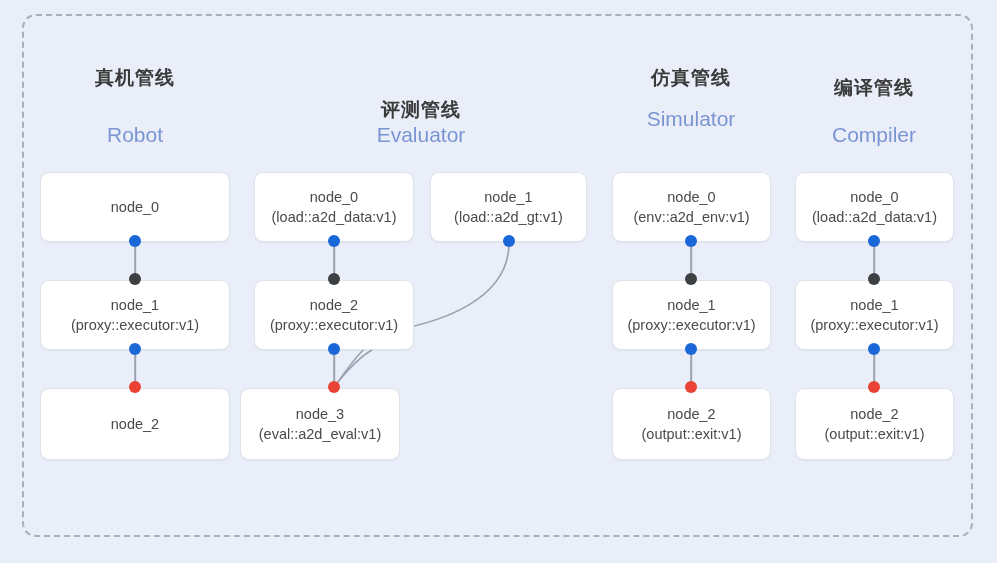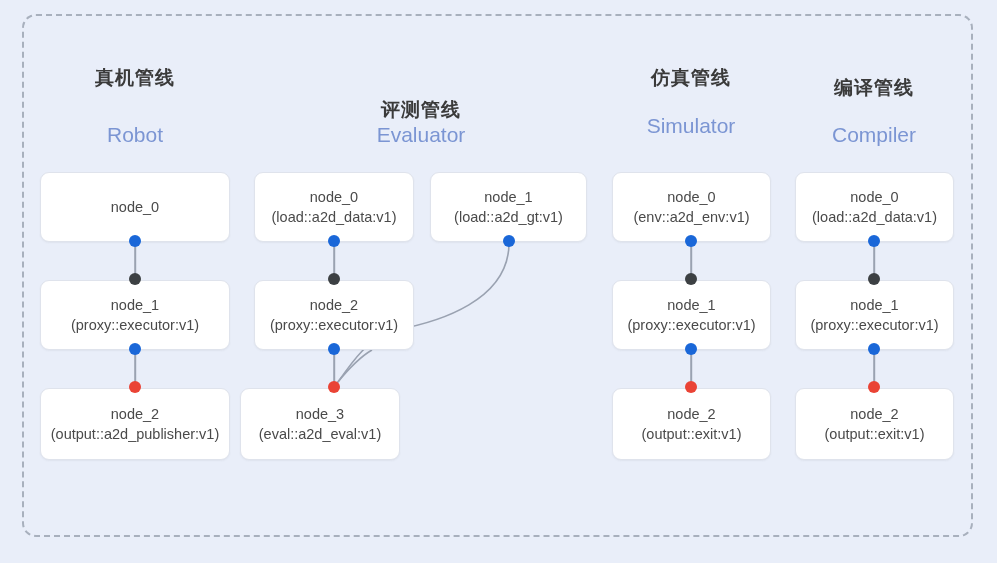--- a/index.html
+++ b/index.html
@@ -121,21 +121,20 @@
       <div class="edge-line" style="left: 135px; top: 349px; height: 38px; background: rgb(154, 162, 177);"></div>
       <div class="node-box" style="left: 40px; top: 172px; width: 190px; height: 70px;">
         <div class="node-id">node_0</div>
       </div>
       <div class="node-box" style="left: 40px; top: 280px; width: 190px; height: 70px;">
         <div class="node-id">node_1</div>
         <div class="node-type">(proxy::executor:v1)</div>
       </div>
       <div class="node-box" style="left: 40px; top: 388px; width: 190px; height: 72px;">
         <div class="node-id">node_2</div>
-        <div class="node-type">(output::a2d_publisher:v1)</div>
       </div>
       <div class="port blue" style="left: 135px; top: 241px; background: rgb(26, 103, 216);"></div>
       <div class="port dark" style="left: 135px; top: 279px; background: rgb(60, 64, 67);"></div>
       <div class="port blue" style="left: 135px; top: 349px; background: rgb(26, 103, 216);"></div>
       <div class="port red" style="left: 135px; top: 387px; background: rgb(234, 67, 53);"></div>
       <div class="col-title" style="left: 421px; top: 65px; margin-top: 32px;">评测管线</div>
       <div class="col-subtitle" style="left: 421px; top: 123px;">Evaluator</div>
       <div class="edge-line" style="left: 334px; top: 241px; height: 38px; background: rgb(154, 162, 177);"></div>
       <div class="edge-line" style="left: 334px; top: 349px; height: 38px; background: rgb(154, 162, 177);"></div>
       <div class="node-box" style="left: 254px; top: 172px; width: 160px; height: 70px;">
@@ -153,21 +152,21 @@
       <div class="node-box" style="left: 240px; top: 388px; width: 160px; height: 72px;">
         <div class="node-id">node_3</div>
         <div class="node-type">(eval::a2d_eval:v1)</div>
       </div>
       <div class="port blue" style="left: 334px; top: 241px; background: rgb(26, 103, 216);"></div>
       <div class="port dark" style="left: 334px; top: 279px; background: rgb(60, 64, 67);"></div>
       <div class="port blue" style="left: 334px; top: 349px; background: rgb(26, 103, 216);"></div>
       <div class="port red" style="left: 334px; top: 387px; background: rgb(234, 67, 53);"></div>
       <div class="port blue" style="left: 509px; top: 241px; background: rgb(26, 103, 216);"></div>
       <div class="col-title" style="left: 691px; top: 65px;">仿真管线</div>
-      <div class="col-subtitle" style="left: 691px; top: 114px;">Simulator</div>
+      <div class="col-subtitle" style="left: 691px; top: 107px;">Simulator</div>
       <div class="edge-line" style="left: 691px; top: 241px; height: 38px; background: rgb(154, 162, 177);"></div>
       <div class="edge-line" style="left: 691px; top: 349px; height: 38px; background: rgb(154, 162, 177);"></div>
       <div class="node-box" style="left: 612px; top: 172px; width: 159px; height: 70px;">
         <div class="node-id">node_0</div>
         <div class="node-type">(env::a2d_env:v1)</div>
       </div>
       <div class="node-box" style="left: 612px; top: 280px; width: 159px; height: 70px;">
         <div class="node-id">node_1</div>
         <div class="node-type">(proxy::executor:v1)</div>
       </div>

